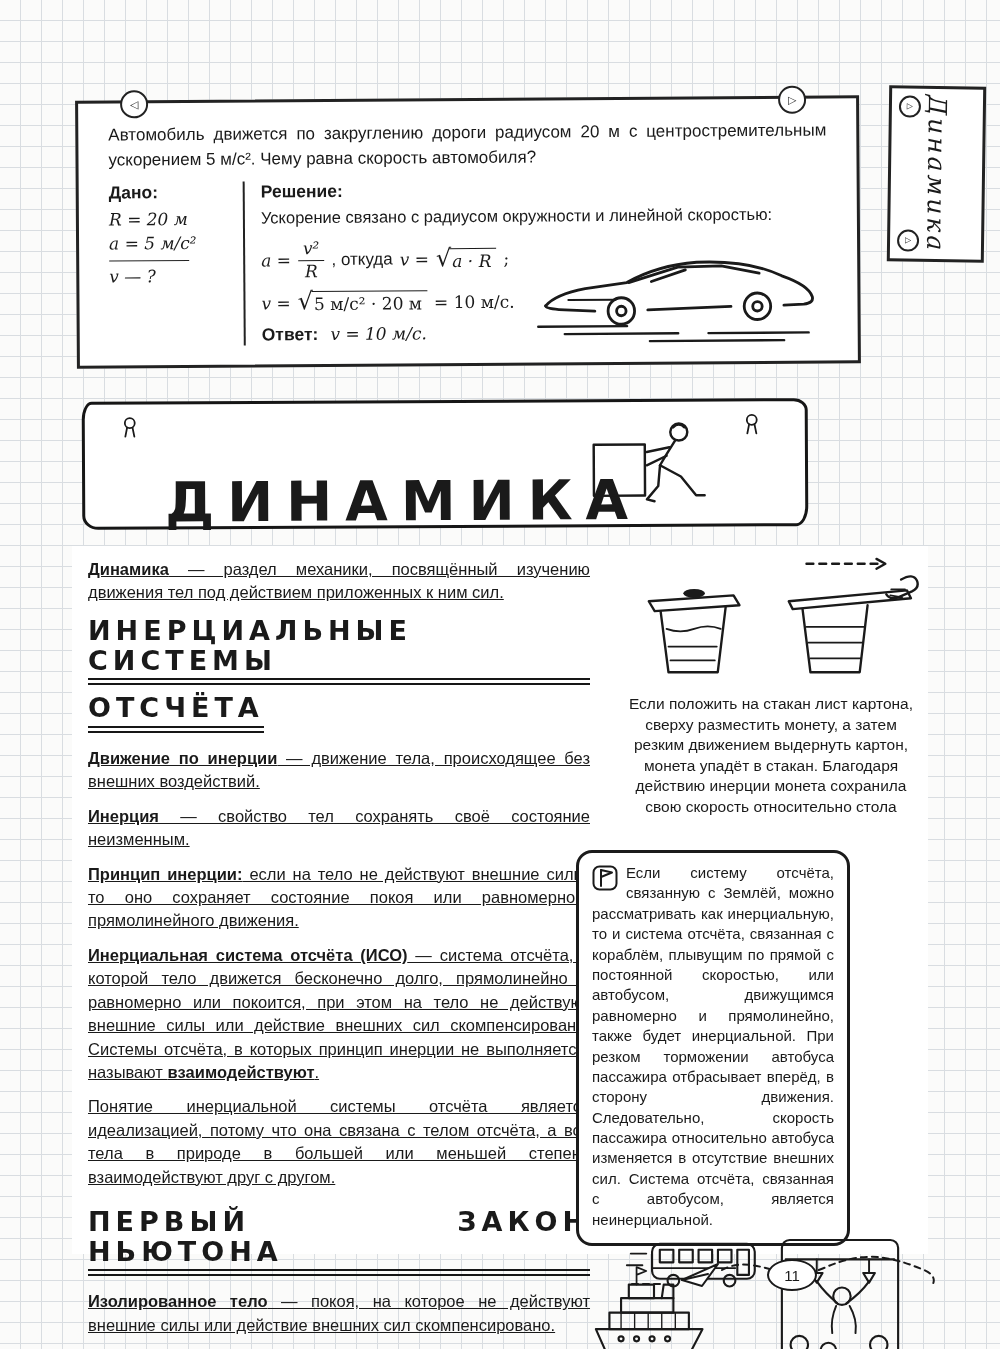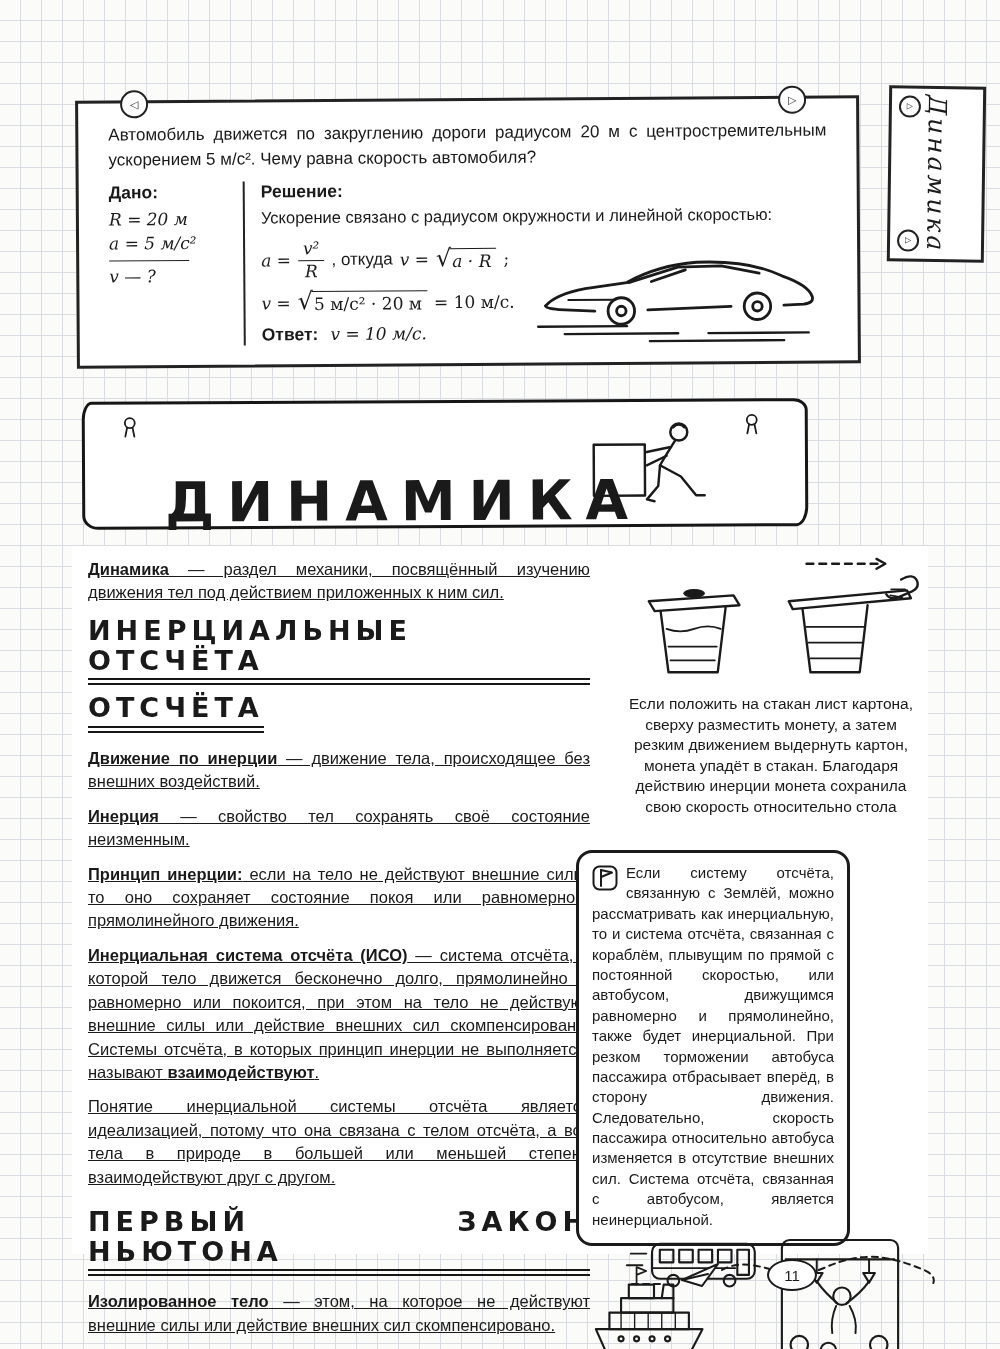--- a/index.html
+++ b/index.html
@@ -188,35 +188,35 @@
         <circle cx="10" cy="7" r="5.5" fill="#fff" stroke="#1a1a1a" stroke-width="2"></circle>
         <path d="M7 12 L5 22 M13 12 L15 22" fill="none" stroke="#1a1a1a" stroke-width="2" stroke-linecap="round"></path>
       </svg>
     </span>
   </header>
 
   <main class="leftcol">
     <p><b>Динамика</b><span> — раздел механики, посвящённый изучению движения тел под действием приложенных к ним сил.</span></p>
 
     <div class="h2">
-      <span class="h-row"><span class="h-line">ИНЕРЦИАЛЬНЫЕ ОТСЧЁТА</span></span>
+      <span class="h-row"><span class="h-line">ИНЕРЦИАЛЬНЫЕ СИСТЕМЫ</span></span>
       <span class="h-row"><span class="h-line">ОТСЧЁТА</span></span>
     </div>
 
     <p><b>Движение по инерции</b><span> — движение тела, происходящее без внешних воздействий.</span></p>
     <p><b>Инерция</b><span> — свойство тел сохранять своё состояние неизменным.</span></p>
     <p><b>Принцип инерции:</b><span> если на тело не действуют внешние силы, то оно сохраняет состояние покоя или равномерного прямолинейного движения.</span></p>
     <p><b>Инерциальная система отсчёта (ИСО)</b><span> — система отсчёта, в которой тело движется бесконечно долго, прямолинейно и равномерно или покоится, при этом на тело не действуют внешние силы или действие внешних сил скомпенсировано. Системы отсчёта, в которых принцип инерции не выполняется, называют </span><b>взаимодействуют</b><span>.</span></p>
     <p><span>Понятие инерциальной системы отсчёта является идеализацией, потому что она связана с телом отсчёта, а все тела в природе в большей или меньшей степени взаимодействуют друг с другом.</span></p>
 
     <div class="h2 second">
       <span class="h-row"><span class="h-line">ПЕРВЫЙ ЗАКОН НЬЮТОНА</span></span>
     </div>
 
-    <p><b>Изолированное тело</b><span> — этом, на которое не действуют внешние силы или действие внешних сил скомпенсировано.</span></p>
+    <p><b>Изолированное тело</b><span> — покоя, на которое не действуют внешние силы или действие внешних сил скомпенсировано.</span></p>
   </main>
 
   <aside class="rightcol">
     <div>
       <svg viewBox="0 0 300 140" width="298" height="138" aria-hidden="true">
         <g fill="none" stroke="#1a1a1a" stroke-width="2.4" stroke-linecap="round" stroke-linejoin="round">
           <path d="M26 52 L112 46 L118 56 L32 62 Z"></path>
           <ellipse cx="72" cy="44" rx="11" ry="4.5" fill="#1a1a1a" stroke="none"></ellipse>
           <path d="M38 62 L46 124 L96 124 L104 58"></path>
           <path d="M44 80 Q58 85 72 80 Q86 75 99 80" stroke-width="1.8"></path>

